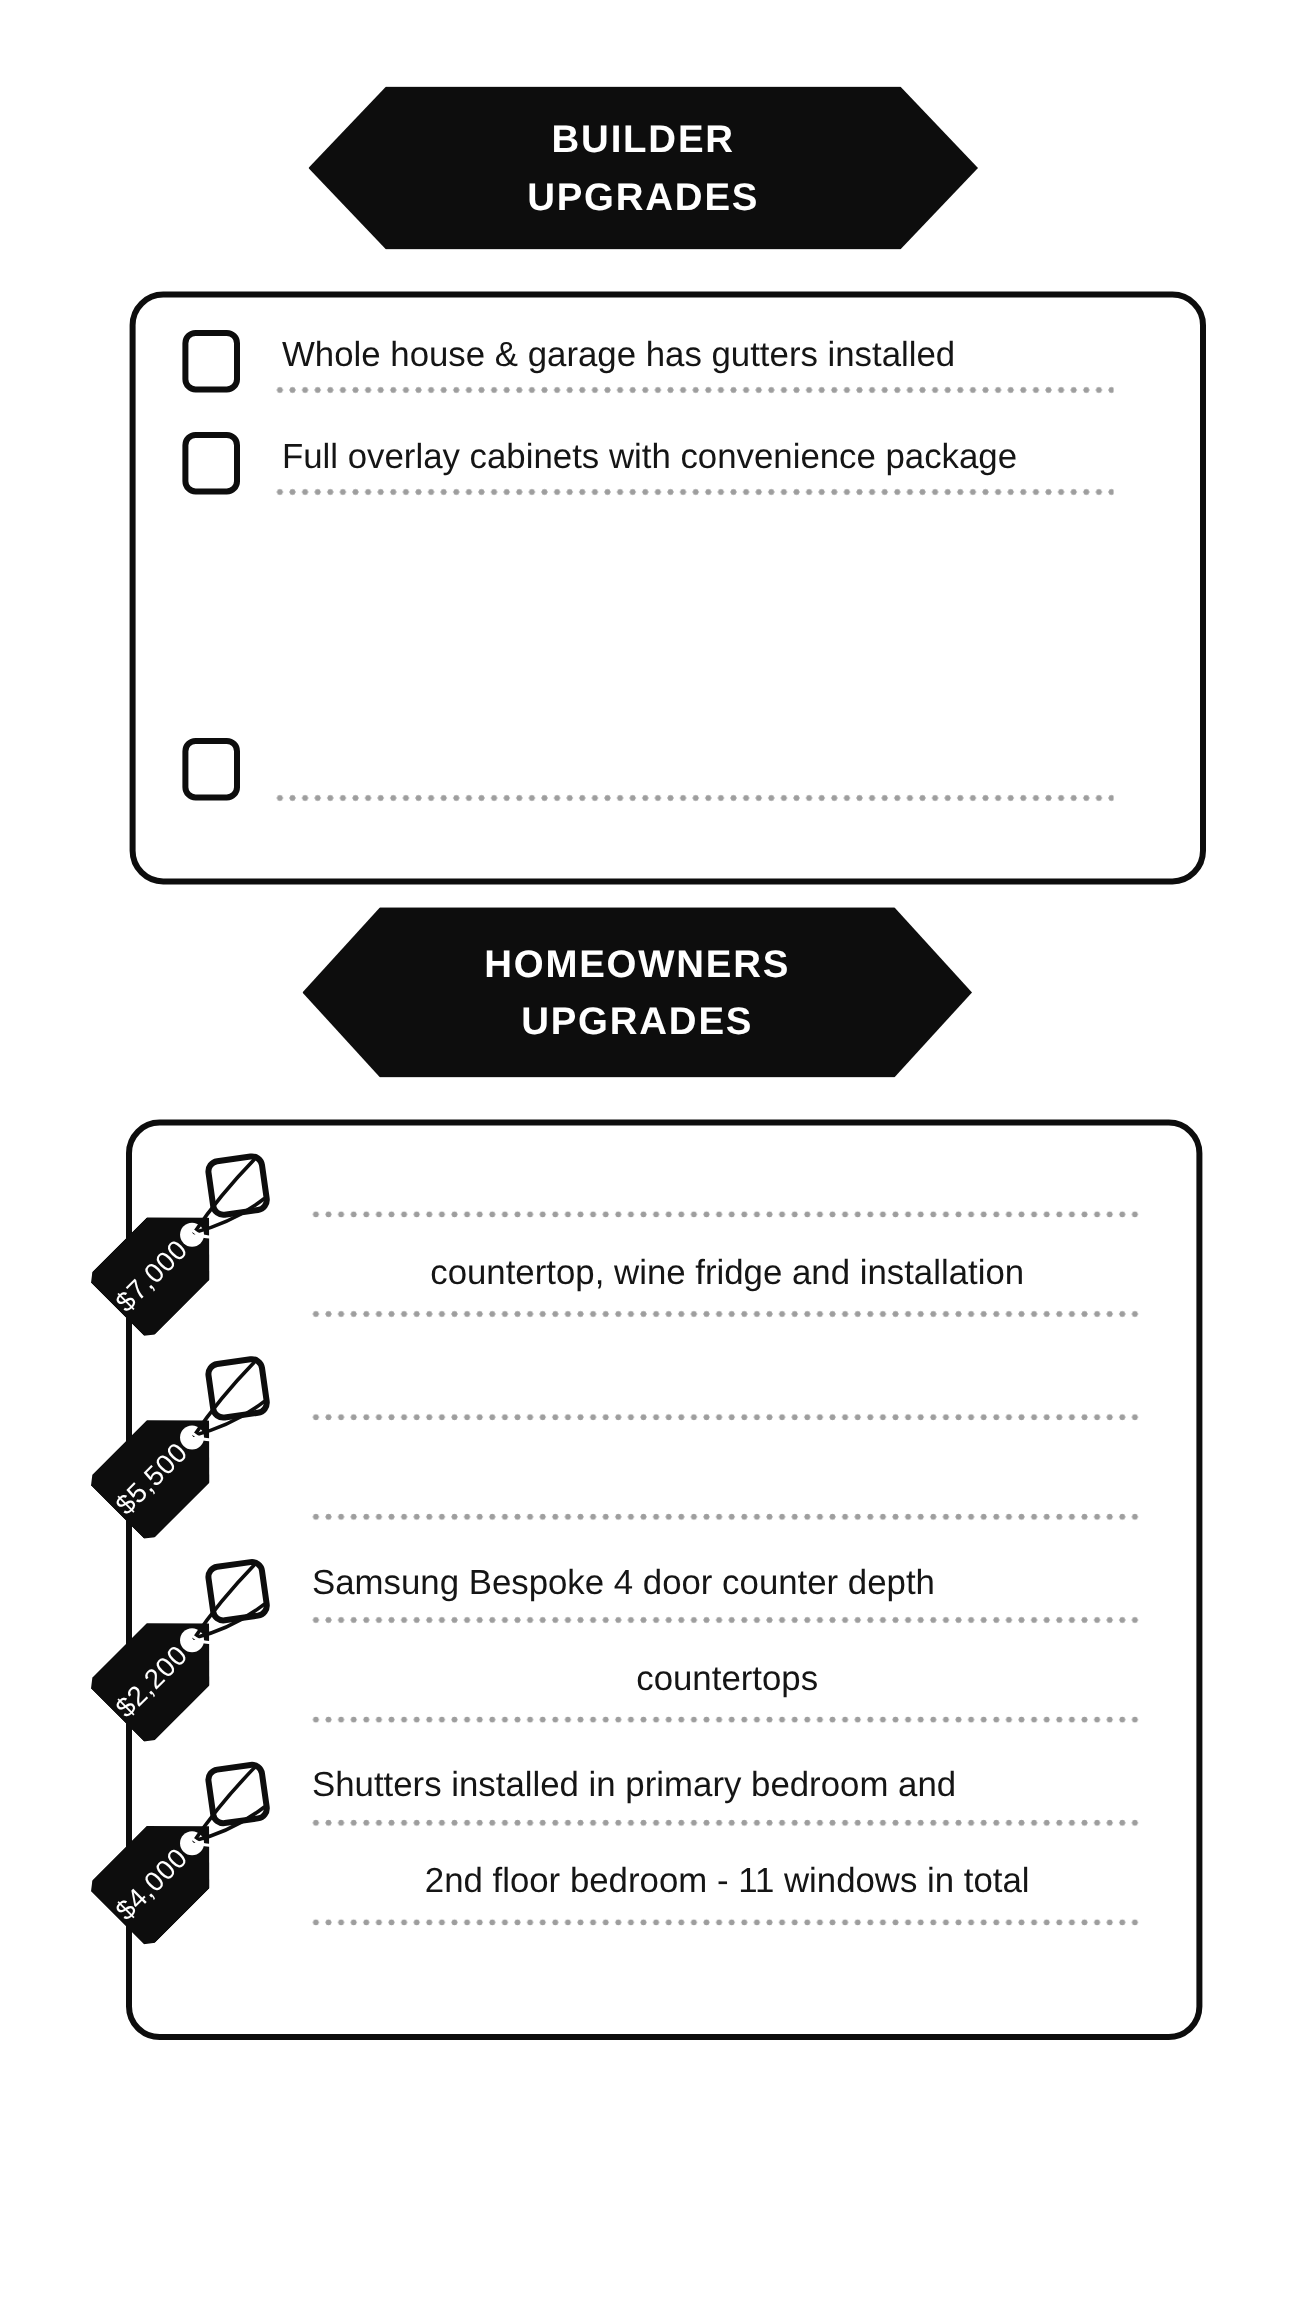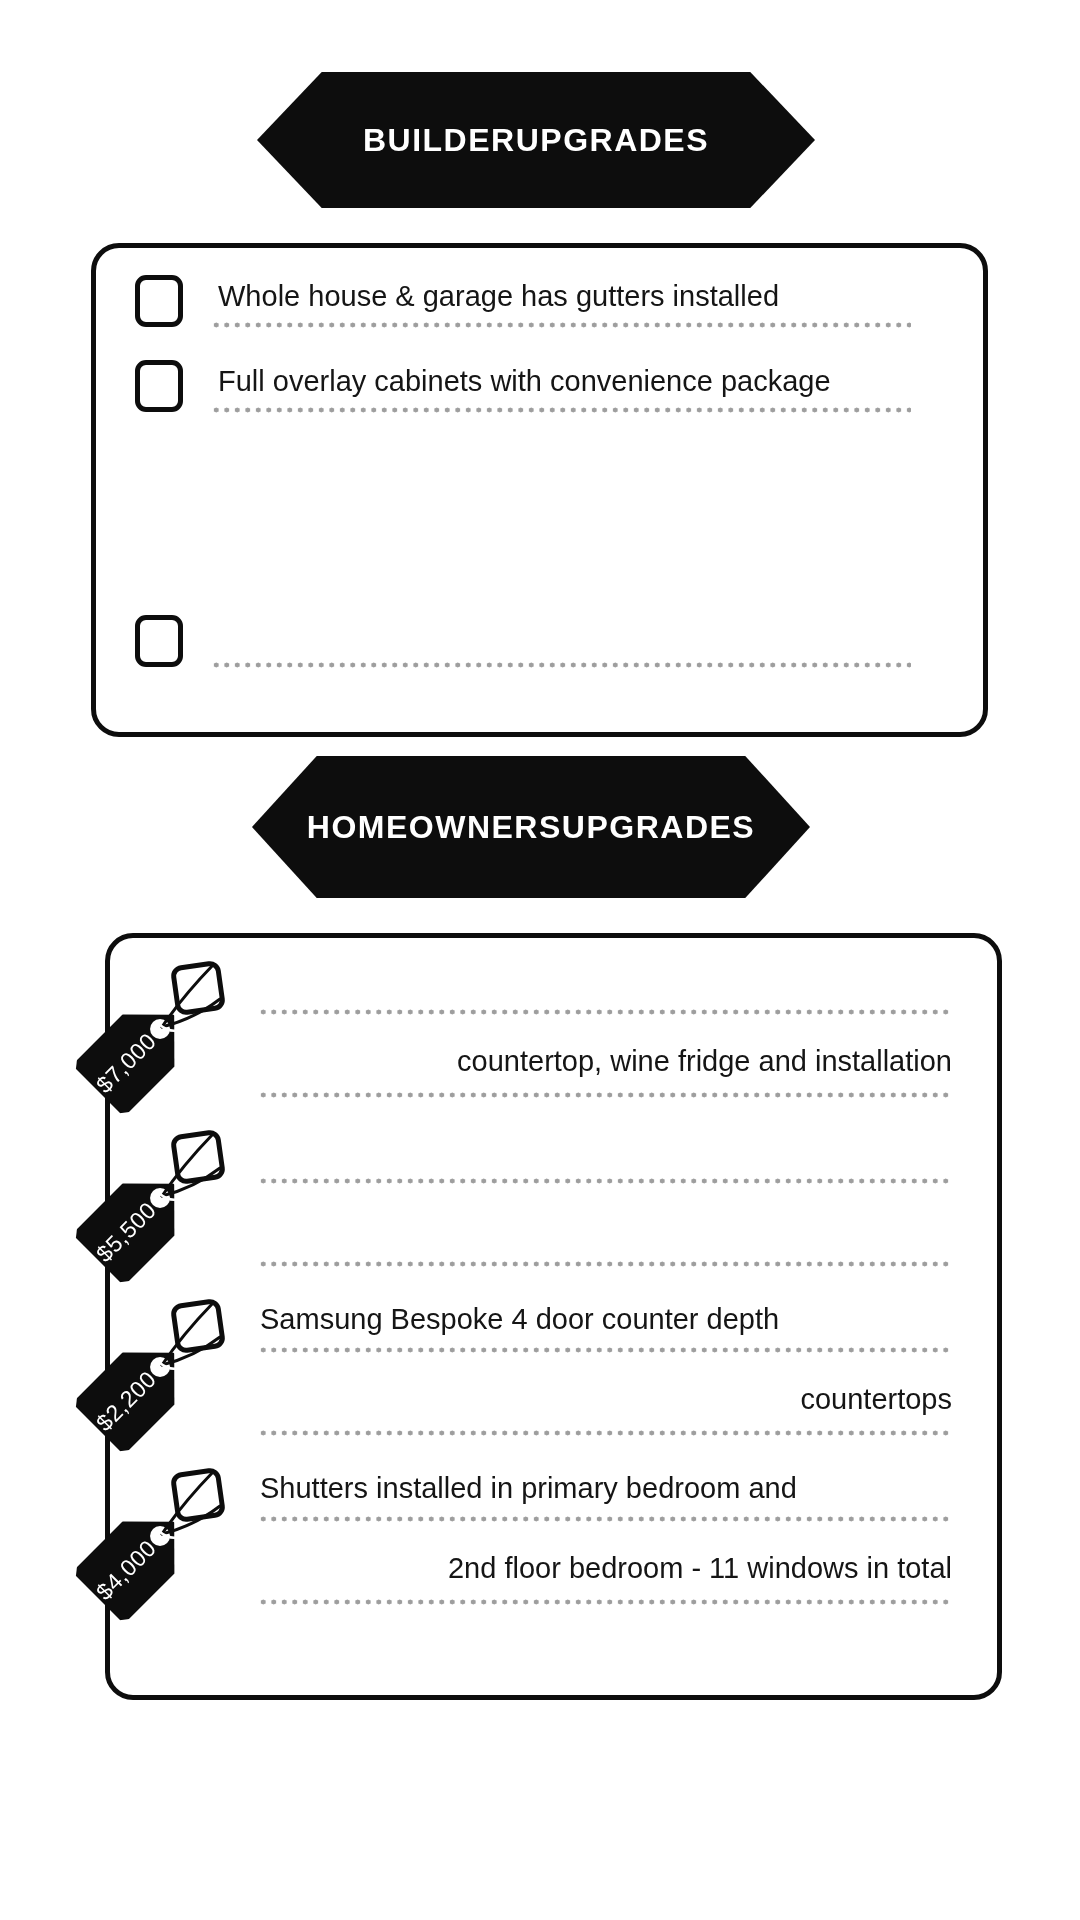--- a/index.html
+++ b/index.html
@@ -3,47 +3,47 @@
 <meta charset="utf-8">
 <style>
   html,body{margin:0;padding:0;background:#ffffff;}
   #canvas{
     position:relative;width:1080px;height:1920px;background:#ffffff;overflow:hidden;
     font-family:"Liberation Sans","DejaVu Sans",sans-serif;color:#151515;
   }
   
   .banner{
     position:absolute;background:#0d0d0d;color:#ffffff;
-    display:flex;flex-direction:row;align-items:center;justify-content:center;
+    display:flex;flex-direction:column;align-items:center;justify-content:center;
     text-align:center;font-weight:bold;font-size:32px;letter-spacing:1.5px;line-height:48px;
     clip-path:polygon(0 50%, 11.6% 0, 88.4% 0, 100% 50%, 88.4% 100%, 11.6% 100%);
   }
   #banner1{left:257px;top:72px;width:558px;height:136px;}
   #banner2{left:252px;top:756px;width:558px;height:142px;}
   
   .panel{position:absolute;background:#ffffff;border:5px solid #0d0d0d;border-radius:28px;}
-  #panel1{left:91px;top:243px;width:887px;height:484px;}
+  #panel1{left:108px;top:243px;width:887px;height:484px;}
   #panel2{left:105px;top:933px;width:887px;height:757px;}
   
   .b-row{position:absolute;left:0;right:0;height:60px;}
   .cb{position:absolute;left:39px;top:0;width:38px;height:42px;border:5px solid #0d0d0d;border-radius:11px;background:#fff;}
   .b-label{position:absolute;left:122px;top:5px;font-size:29px;white-space:nowrap;}
   .dots{position:absolute;height:6px;background-image:radial-gradient(circle,#9e9e9e 2.3px,transparent 2.7px);background-size:10.5px 6px;background-repeat:repeat-x;background-position:0 50%;}
   .b-dots{left:115px;top:47px;width:700px;}
   
   .h-group{position:absolute;left:0;right:0;height:165px;}
   .cb2{position:absolute;left:63px;top:0;width:40px;height:40px;border:5px solid #0d0d0d;border-radius:11px;background:#fff;transform:rotate(-8deg);}
   .tag{position:absolute;left:-28px;top:53px;width:108px;height:74px;background:#0d0d0d;transform:rotate(-45deg);
        clip-path:polygon(0% 8%, 7% 0%, 66% 0%, 100% 50%, 66% 100%, 7% 100%, 0% 92%);}
   .tag-price{position:absolute;left:2px;top:0;width:76px;height:74px;display:flex;align-items:center;justify-content:center;
        color:#ffffff;font-size:23px;letter-spacing:0.5px;}
   .tag-hole{position:absolute;right:10px;top:27px;width:20px;height:20px;border-radius:50%;background:#ffffff;}
   .strings{position:absolute;left:0;top:-4px;overflow:visible;}
   .h-line1{position:absolute;left:150px;top:2px;font-size:29px;white-space:nowrap;}
-  .h-line2{position:absolute;left:150px;top:82px;width:692px;text-align:right;font-size:29px;white-space:nowrap;}
+  .h-line2{position:absolute;left:150px;top:82px;width:692px;text-align:center;font-size:29px;white-space:nowrap;}
   .h-dots1{left:148px;top:46px;width:692px;}
   .h-dots2{left:148px;top:129px;width:692px;}
 </style>
 </head>
 <body>
 
 <div id="canvas">
 
   <div class="banner" id="banner1">
     <div>BUILDER</div>

